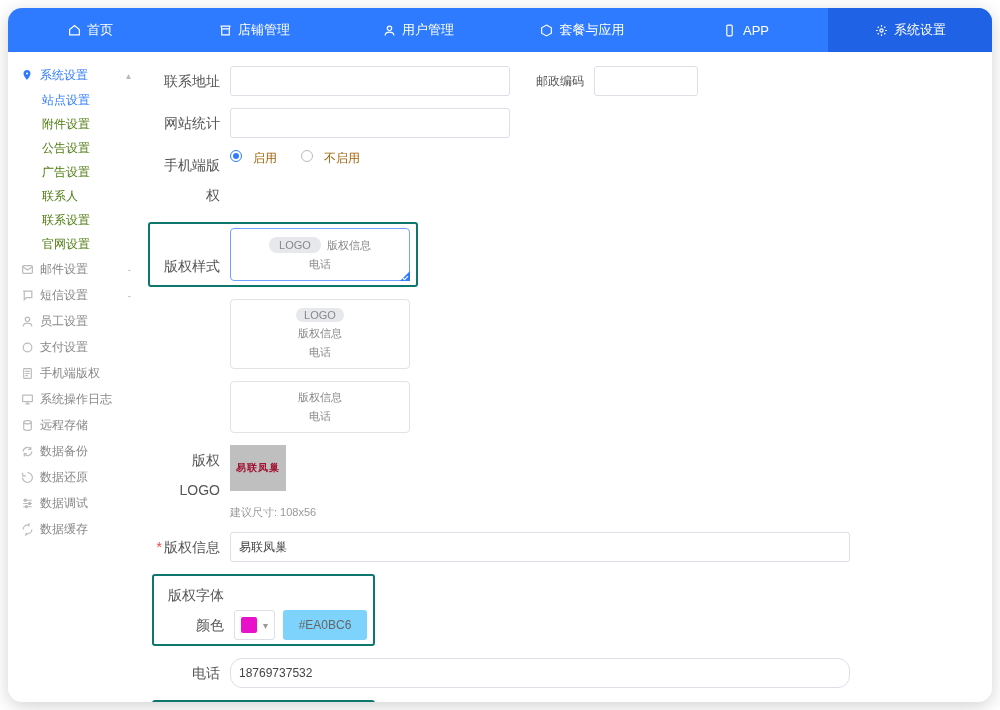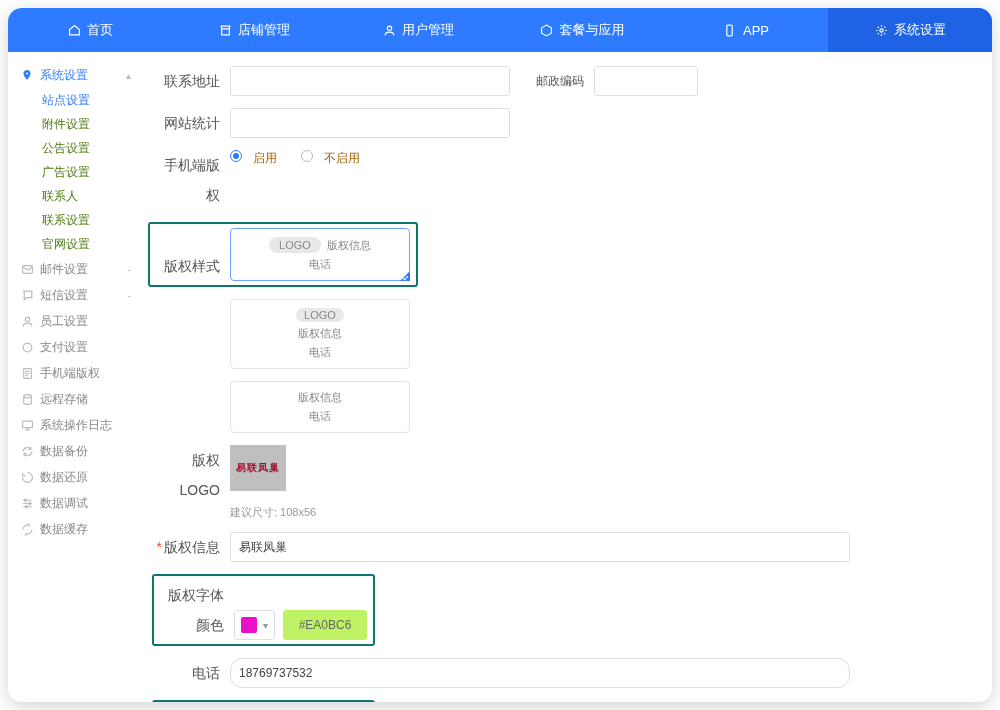--- a/index.html
+++ b/index.html
@@ -46,21 +46,21 @@
 .style-inline { display: flex; align-items: center; gap: 6px; }
 
 .redbox { border: 2px solid #0f766e; border-radius: 3px; padding: 4px 6px; display: inline-flex; align-items: flex-end; }
 
 .thumb { width: 56px; height: 46px; background: #bfbfbf; display: flex; align-items: center; justify-content: center; font-size: 10px; color: #a01030; font-weight: 600; letter-spacing: 1px; }
 .hint { font-size: 11px; color: #999; margin-top: 4px; }
 
 .colorpick { display: inline-flex; align-items: center; height: 30px; border: 1px solid #dcdfe6; border-radius: 3px; padding: 0 6px; gap: 6px; cursor: pointer; }
 .swatch { width: 16px; height: 16px; border-radius: 2px; }
 .chev { font-size: 10px; color: #999; }
-.hex { width: 84px; height: 30px; background: #bef264; border-radius: 3px; display: inline-flex; align-items: center; justify-content: center; font-size: 12px; color: #666; margin-left: 8px; }
+.hex { width: 84px; height: 30px; background: #7dd3fc; border-radius: 3px; display: inline-flex; align-items: center; justify-content: center; font-size: 12px; color: #666; margin-left: 8px; }
 
 svg { display: block; }
 </style>
 </head>
 <body>
 
 <div class="frame">
   <div class="topnav">
       <div class="item">
         <span class="ico">
@@ -175,34 +175,34 @@
               <svg width="13" height="13" viewBox="0 0 24 24" fill="none" stroke="currentColor" stroke-width="2.2">
                 <rect x="5" y="3" width="14" height="18" rx="1"></rect>
                 <path d="M8 8h8M8 12h8M8 16h5"></path>
               </svg>
             </span>
             <span class="name">手机端版权</span>
           </div>
           <div class="grp">
             <span class="sico">
               <svg width="13" height="13" viewBox="0 0 24 24" fill="none" stroke="currentColor" stroke-width="2.2">
+                <rect x="3" y="4" width="18" height="12" rx="1"></rect>
+                <path d="M8 20h8M12 16v4"></path>
+              </svg>
+            </span>
+            <span class="name">系统操作日志</span>
+          </div>
+          <div class="grp">
+            <span class="sico">
+              <svg width="13" height="13" viewBox="0 0 24 24" fill="none" stroke="currentColor" stroke-width="2.2">
                 <ellipse cx="12" cy="6" rx="7" ry="3"></ellipse>
                 <path d="M5 6v12c0 1.7 3 3 7 3s7-1.3 7-3V6"></path>
               </svg>
             </span>
             <span class="name">远程存储</span>
-          </div>
-          <div class="grp">
-            <span class="sico">
-              <svg width="13" height="13" viewBox="0 0 24 24" fill="none" stroke="currentColor" stroke-width="2.2">
-                <rect x="3" y="4" width="18" height="12" rx="1"></rect>
-                <path d="M8 20h8M12 16v4"></path>
-              </svg>
-            </span>
-            <span class="name">系统操作日志</span>
           </div>
           <div class="grp">
             <span class="sico">
               <svg width="13" height="13" viewBox="0 0 24 24" fill="none" stroke="currentColor" stroke-width="2.2">
                 <path d="M4 12a8 8 0 0114-5M20 12a8 8 0 01-14 5"></path>
                 <path d="M18 3v5h-5M6 21v-5h5"></path>
               </svg>
             </span>
             <span class="name">数据备份</span>
           </div>

